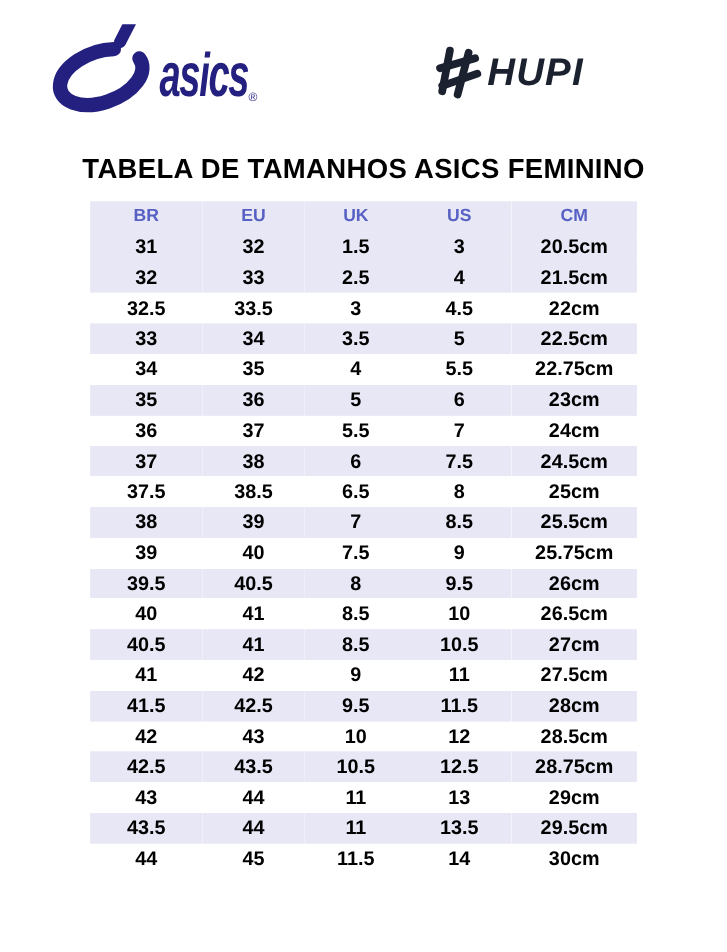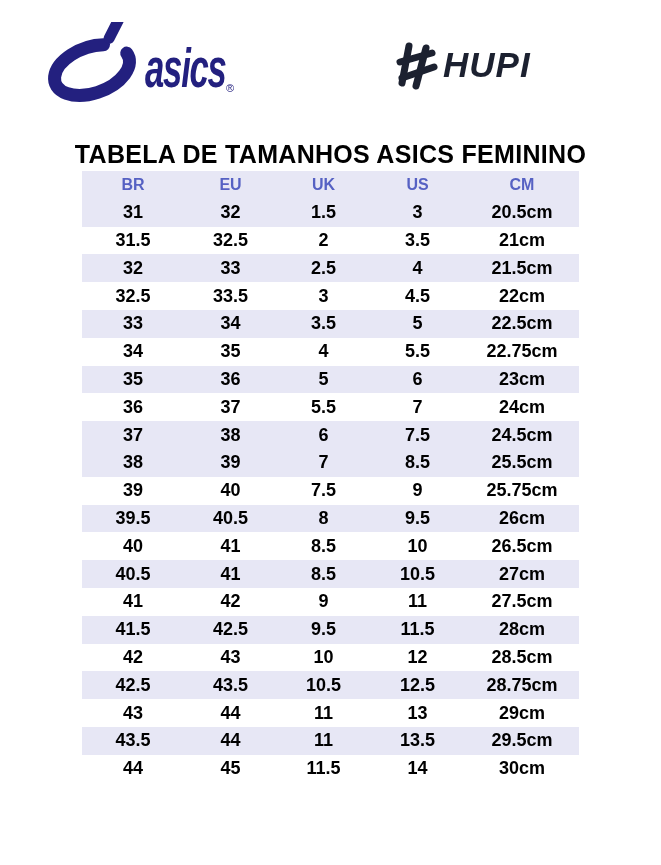--- a/index.html
+++ b/index.html
@@ -10,21 +10,21 @@
     --hupi-dark:#1c2130;
     --header-blue:#5661c3;
     --row-alt:#e7e7f5;
     --data-black:#000000;
   }
   .logo-row{position:relative;height:112px;text-align:center;}
   .asics-logo{position:absolute;left:33px;top:22px;}
   .hupi-logo{position:absolute;left:388px;top:33px;}
   .page-title{
     text-align:center;font-size:25px;font-weight:bold;color:var(--data-black);
-    margin:28px 0 2px 0;letter-spacing:.3px;white-space:nowrap;
+    margin:28px 0 14px 0;letter-spacing:.3px;white-space:nowrap;
   }
   table.size-table{
     border-collapse:collapse;table-layout:fixed;width:497px;margin:0 auto;
   }
   .size-table th,.size-table td{
     height:27.8px;padding:0;text-align:center;vertical-align:middle;
     font-weight:bold;overflow:hidden;
   }
   .size-table th{color:var(--header-blue);font-size:16px;background:var(--row-alt);}
   .size-table td{color:var(--data-black);font-size:18px;}
@@ -76,27 +76,20 @@
       </tr>
   </thead>
   <tbody>
       <tr class="alt">
         <td>31</td>
         <td>32</td>
         <td>1.5</td>
         <td>3</td>
         <td>20.5cm</td>
       </tr>
-      <tr>
-        <td>31.5</td>
-        <td>32.5</td>
-        <td>2</td>
-        <td>3.5</td>
-        <td>21cm</td>
-      </tr>
       <tr class="alt">
         <td>32</td>
         <td>33</td>
         <td>2.5</td>
         <td>4</td>
         <td>21.5cm</td>
       </tr>
       <tr>
         <td>32.5</td>
         <td>33.5</td>
@@ -132,20 +125,27 @@
         <td>7</td>
         <td>24cm</td>
       </tr>
       <tr class="alt">
         <td>37</td>
         <td>38</td>
         <td>6</td>
         <td>7.5</td>
         <td>24.5cm</td>
       </tr>
+      <tr>
+        <td>37.5</td>
+        <td>38.5</td>
+        <td>6.5</td>
+        <td>8</td>
+        <td>25cm</td>
+      </tr>
       <tr class="alt">
         <td>38</td>
         <td>39</td>
         <td>7</td>
         <td>8.5</td>
         <td>25.5cm</td>
       </tr>
       <tr>
         <td>39</td>
         <td>40</td>

